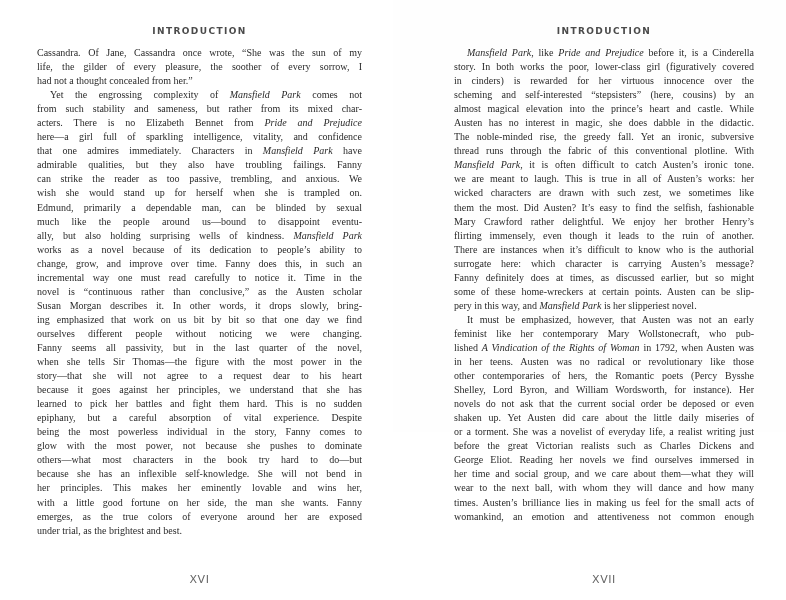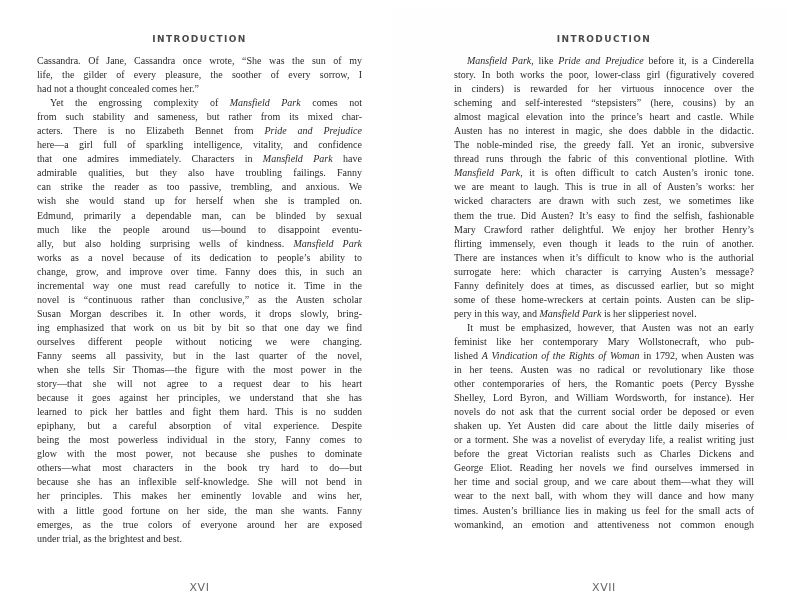--- a/index.html
+++ b/index.html
@@ -6,21 +6,20 @@
     body {
       width: 786px; height: 600px; overflow: hidden;
       background: #ffffff;
       position: relative;
       font-family: "Liberation Serif", "DejaVu Serif", serif;
       color: #2a2a2a;
     }
     .page {
       position: absolute; top: 0; height: 432px;
       background: #ffffff;
-      margin-top: 8px;
     }
     .page.left { left: 0; width: 393px; }
     .page.right { left: 393px; width: 393px; background: #fefefe; }
     .running-head {
       position: absolute; top: 26px; left: 0; right: 0;
       text-align: center;
       font-family: "DejaVu Sans", "Liberation Sans", sans-serif;
       font-size: 9px; letter-spacing: 1.4px; font-weight: bold;
       color: #4a4a4a;
     }
@@ -51,21 +50,21 @@
     i { font-style: italic; }
   </style>
 </head>
 <body>
 
 <div class="page left">
   <div class="running-head">INTRODUCTION</div>
   <div class="text-block">
       <span class="line">Cassandra. Of Jane, Cassandra once wrote, “She was the sun of my</span>
       <span class="line">life, the gilder of every pleasure, the soother of every sorrow, I</span>
-      <span class="line last">had not a thought concealed comes her.”</span>
+      <span class="line last">had not a thought concealed from her.”</span>
       <span class="line indent">Yet the engrossing complexity of <i>Mansfield Park</i> comes not</span>
       <span class="line">from such stability and sameness, but rather from its mixed char-</span>
       <span class="line">acters. There is no Elizabeth Bennet from <i>Pride and Prejudice</i></span>
       <span class="line">here—a girl full of sparkling intelligence, vitality, and confidence</span>
       <span class="line">that one admires immediately. Characters in <i>Mansfield Park</i> have</span>
       <span class="line">admirable qualities, but they also have troubling failings. Fanny</span>
       <span class="line">can strike the reader as too passive, trembling, and anxious. We</span>
       <span class="line">wish she would stand up for herself when she is trampled on.</span>
       <span class="line">Edmund, primarily a dependable man, can be blinded by sexual</span>
       <span class="line">much like the people around us—bound to disappoint eventu-</span>
@@ -102,21 +101,21 @@
       <span class="line">story. In both works the poor, lower-class girl (figuratively covered</span>
       <span class="line">in cinders) is rewarded for her virtuous innocence over the</span>
       <span class="line">scheming and self-interested “stepsisters” (here, cousins) by an</span>
       <span class="line">almost magical elevation into the prince’s heart and castle. While</span>
       <span class="line">Austen has no interest in magic, she does dabble in the didactic.</span>
       <span class="line">The noble-minded rise, the greedy fall. Yet an ironic, subversive</span>
       <span class="line">thread runs through the fabric of this conventional plotline. With</span>
       <span class="line"><i>Mansfield Park</i>, it is often difficult to catch Austen’s ironic tone.</span>
       <span class="line">we are meant to laugh. This is true in all of Austen’s works: her</span>
       <span class="line">wicked characters are drawn with such zest, we sometimes like</span>
-      <span class="line">them the true. Did Austen? It’s easy to find the selfish, fashionable</span>
+      <span class="line">them the most. Did Austen? It’s easy to find the selfish, fashionable</span>
       <span class="line">Mary Crawford rather delightful. We enjoy her brother Henry’s</span>
       <span class="line">flirting immensely, even though it leads to the ruin of another.</span>
       <span class="line">There are instances when it’s difficult to know who is the authorial</span>
       <span class="line">surrogate here: which character is carrying Austen’s message?</span>
       <span class="line">Fanny definitely does at times, as discussed earlier, but so might</span>
       <span class="line">some of these home-wreckers at certain points. Austen can be slip-</span>
       <span class="line last">pery in this way, and <i>Mansfield Park</i> is her slipperiest novel.</span>
       <span class="line indent">It must be emphasized, however, that Austen was not an early</span>
       <span class="line">feminist like her contemporary Mary Wollstonecraft, who pub-</span>
       <span class="line">lished <i>A Vindication of the Rights of Woman</i> in 1792, when Austen was</span>

